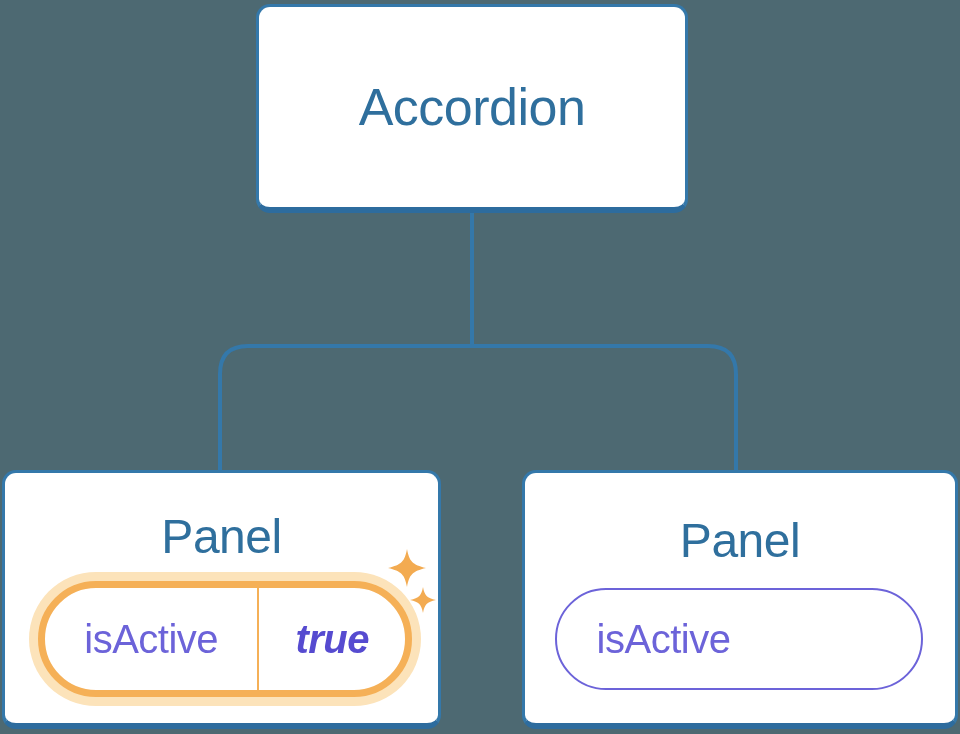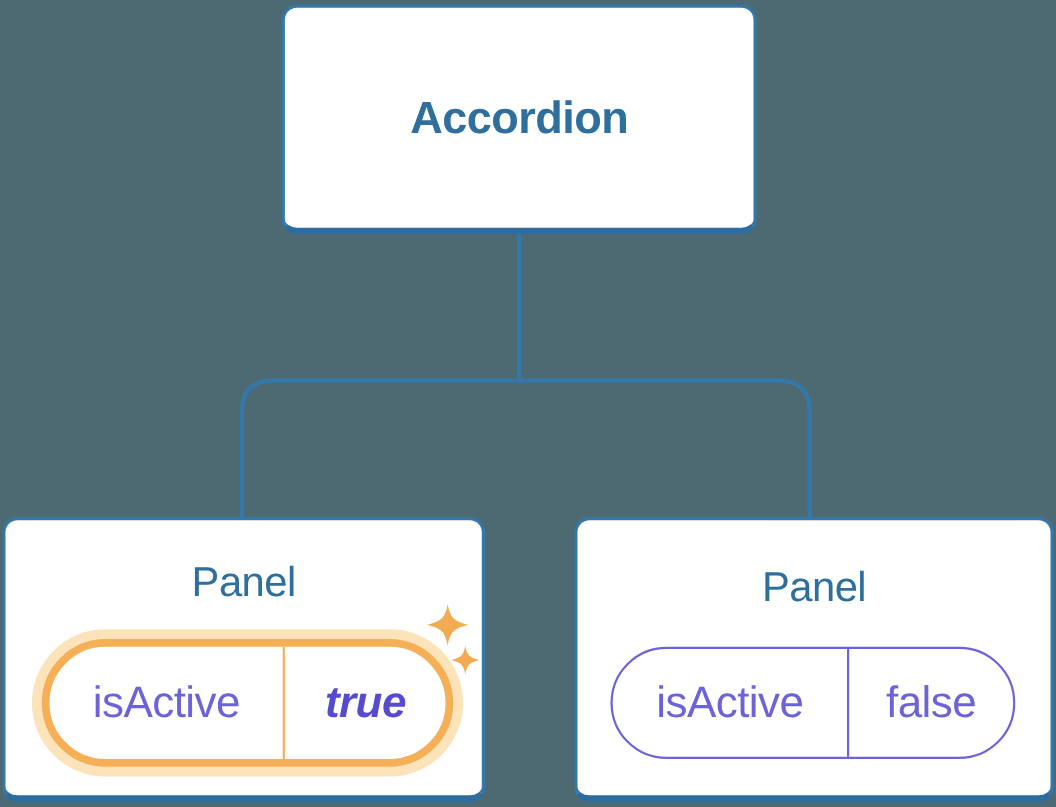--- a/index.html
+++ b/index.html
@@ -11,24 +11,24 @@
   *{margin:0;padding:0;box-sizing:border-box}
   body{font-family:"Liberation Sans",sans-serif;background:var(--background);}
   .stage{position:relative;width:960px;height:734px;background:var(--background);overflow:hidden;}
   .connector{position:absolute;left:0;top:0;width:960px;height:734px;pointer-events:none;}
   .node{
     position:absolute;background:var(--node-fill);
     border:3px solid var(--line-blue);border-bottom:6px solid var(--line-blue-dark);
     border-radius:14px;
   }
   .node-root{left:256px;top:4px;width:432px;height:209px;display:flex;align-items:center;justify-content:center;}
-  .root-title{font-size:41px;font-weight:700;color:var(--title-blue);letter-spacing:-0.5px;}
+  .root-title{font-size:52px;font-weight:400;color:var(--title-blue);letter-spacing:-0.5px;}
   .node-panel-left{left:2px;top:470px;width:439px;height:259px;}
   .node-panel-right{left:522px;top:470px;width:436px;height:259px;}
-  .panel-title{position:absolute;left:0;right:0;text-align:center;font-size:38px;font-weight:500;
+  .panel-title{position:absolute;left:0;right:0;text-align:center;font-size:48px;font-weight:500;
     color:var(--title-blue);letter-spacing:-0.5px;}
   .node-panel-left .panel-title{top:36px;}
   .node-panel-right .panel-title{top:40px;}
   .pill{position:absolute;background:#fff;display:flex;align-items:stretch;}
   .pill-active{
     left:33px;top:108px;width:374px;height:116px;border-radius:60px;
     border:7px solid var(--highlight-orange);
     box-shadow:0 0 0 9px var(--highlight-glow);
   }
   .pill-inactive{
@@ -70,17 +70,16 @@
       <path fill="var(--sparkle-orange)" d="M27 4 C29.3 16.5 32.5 19.7 46 23 C32.5 26.3 29.3 29.5 27 42 C24.7 29.5 21.5 26.3 8 23 C21.5 19.7 24.7 16.5 27 4 Z"></path>
       <path fill="var(--sparkle-orange)" d="M43 42 C44.6 50.6 46.8 52.8 56 55 C46.8 57.2 44.6 59.4 43 68 C41.4 59.4 39.2 57.2 30 55 C39.2 52.8 41.4 50.6 43 42 Z"></path>
     </svg>
   </div>
 
   <div class="node node-panel-right">
     <div class="panel-title">Panel</div>
 
     <div class="pill pill-inactive">
       <div class="pill-cell cell-key">isActive</div>
-      <div class="pill-cell cell-value">false</div>
     </div>
   </div>
 
 </div>
 
 </body></html>

